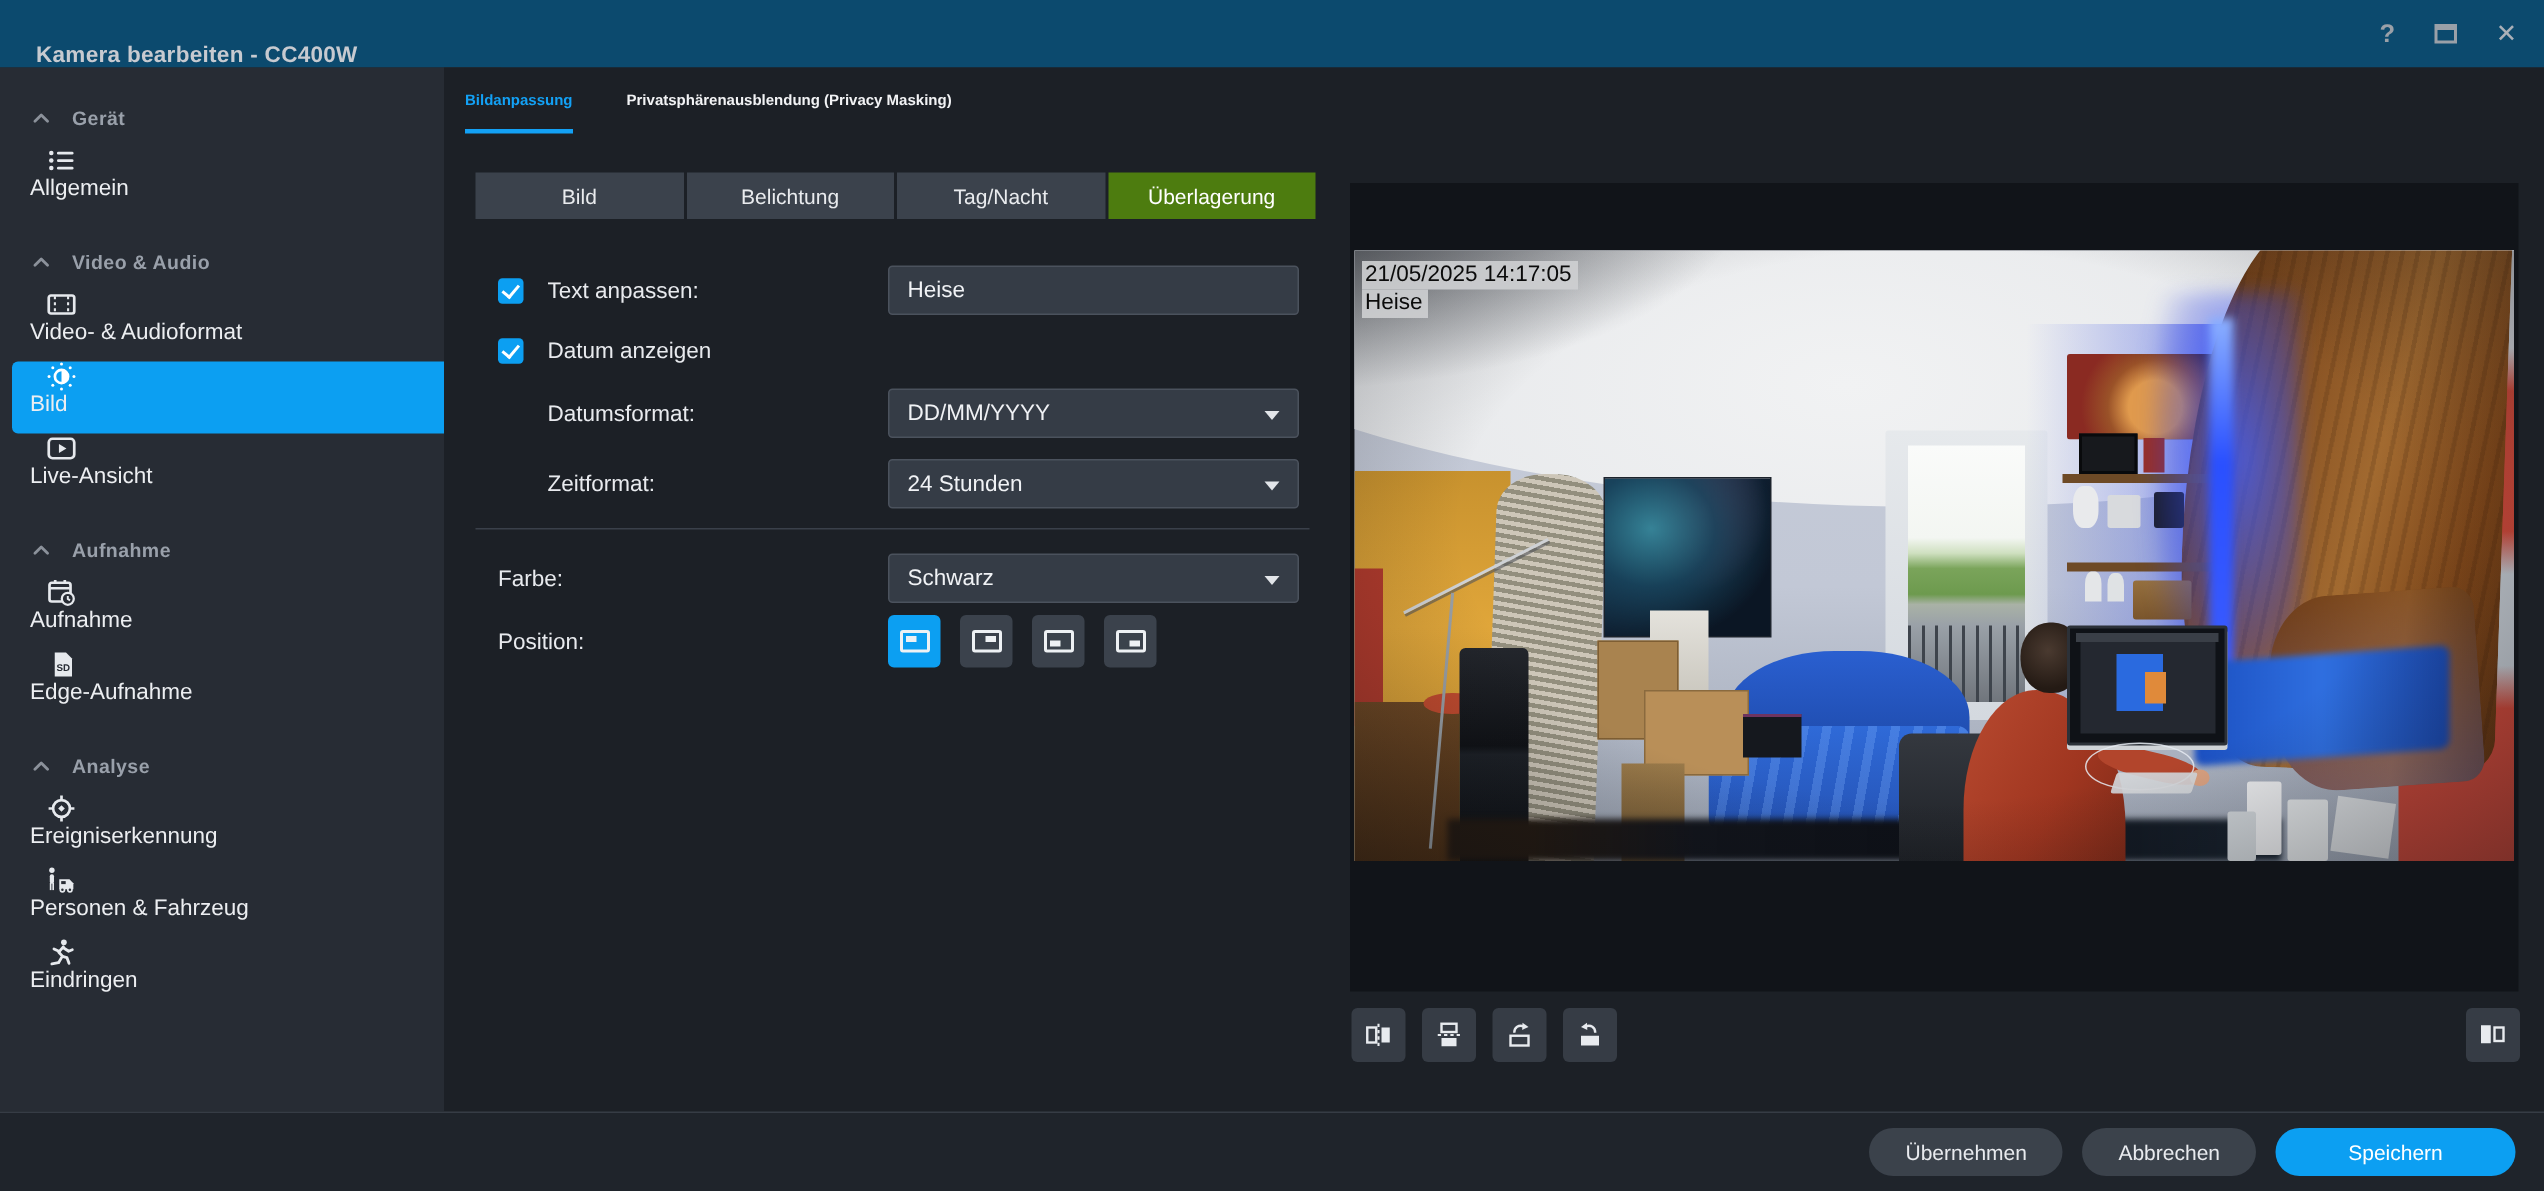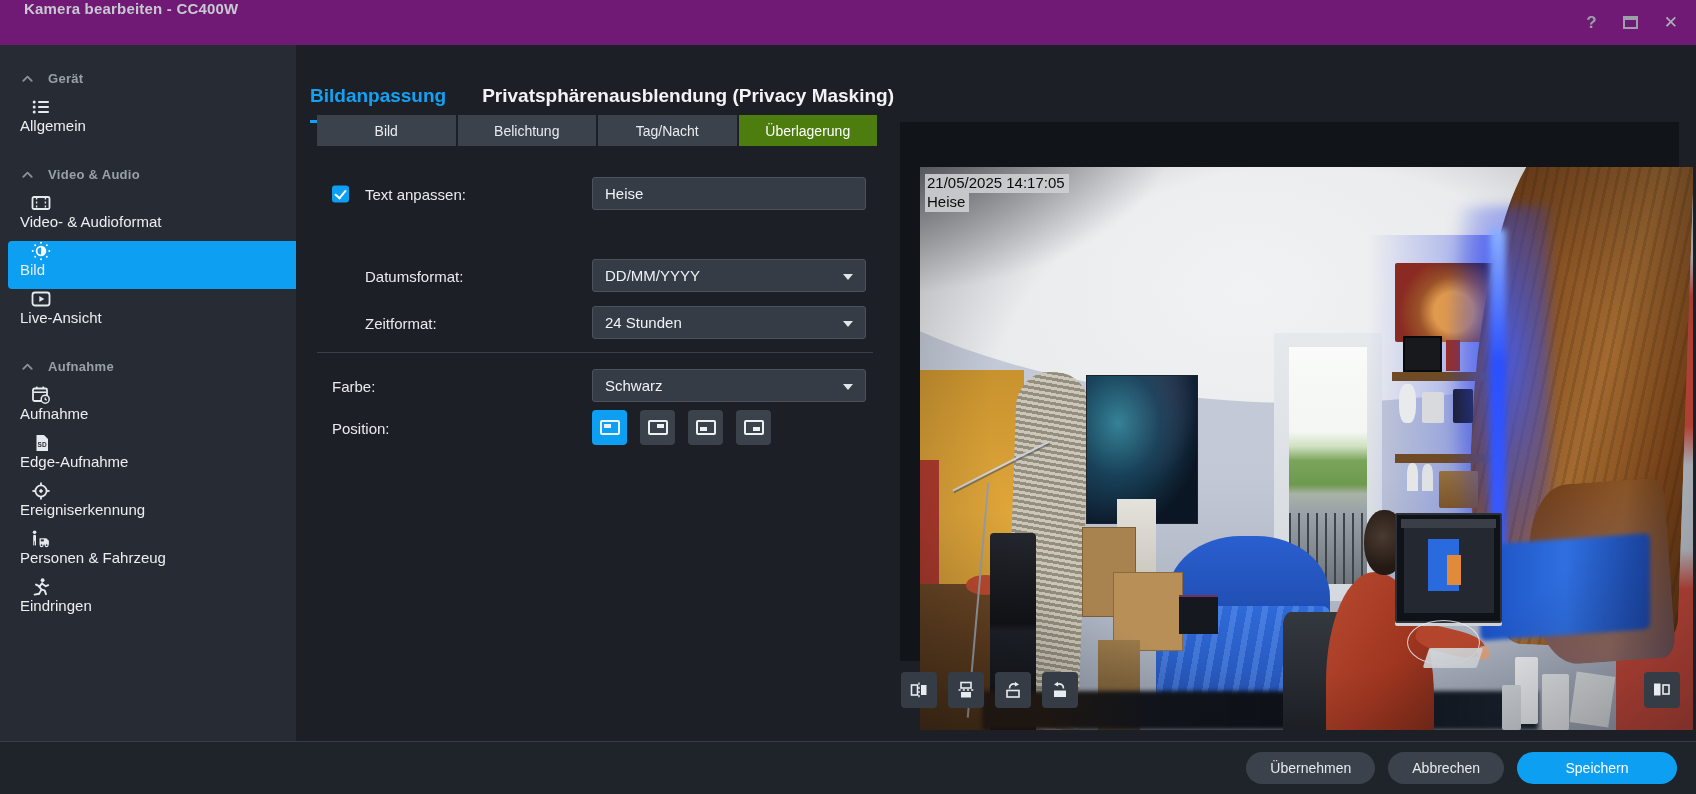--- a/index.html
+++ b/index.html
@@ -1,20 +1,20 @@
 <!DOCTYPE html>
 <html><head>
 <meta charset="utf-8">
 <style>
   html,body{margin:0;padding:0;background:#0e1013;}
   *{box-sizing:border-box;font-family:"Liberation Sans","DejaVu Sans",sans-serif;}
   .app{position:relative;width:1696px;height:794px;background:#1c2026;overflow:hidden;}
 
   
-  .titlebar{position:absolute;left:0;top:0;width:100%;height:45px;background:#701a75;display:flex;align-items:flex-start;}
+  .titlebar{position:absolute;left:0;top:0;width:100%;height:45px;background:#0c4a6e;display:flex;align-items:flex-end;}
   .titlebar .title{margin-left:24px;font-size:15px;font-weight:bold;color:#c7cad0;letter-spacing:.2px;}
   .tb-icons{position:absolute;right:18px;top:0;height:45px;display:flex;align-items:center;gap:26px;}
   .tb-help{color:#9aa0a8;font-size:17px;font-weight:bold;cursor:pointer;}
   .tb-max{width:15px;height:13px;border:2px solid #9aa0a8;border-top:4px solid #9aa0a8;cursor:pointer;}
   .tb-close{color:#aab0b8;font-size:17px;font-weight:bold;cursor:pointer;}
 
   
   .sidebar{position:absolute;left:0;top:45px;width:334px;height:696px;background:#272c34;padding-top:14px;overflow:hidden;}
   .sb-header{height:38px;display:flex;align-items:center;margin-top:10px;cursor:pointer;}
   .sb-header:first-child{margin-top:0;}
@@ -22,21 +22,21 @@
   .sb-header .sb-htxt{margin-left:13px;font-size:13px;font-weight:bold;color:#99a0aa;letter-spacing:.3px;}
   .sb-item{height:48px;margin:0 8px;display:flex;align-items:flex-start;border-radius:4px;cursor:pointer;flex-direction:column;}
   .sb-item .sb-ic{margin-left:22px;width:22px;display:flex;justify-content:center;}
   .sb-item .sb-txt{margin-left:12px;font-size:15px;color:#eceef1;}
   .sb-item.selected{background:#0c9ff2;}
   .sb-scroll{position:absolute;right:4px;top:20px;width:8px;height:500px;border-radius:4px;background:#4d535c;}
 
   
   .content{position:absolute;left:296px;top:45px;width:1400px;height:696px;background:#1c2026;}
   .tabs{position:absolute;left:14px;top:17px;display:flex;gap:36px;}
-  .tab{font-size:19px;font-weight:bold;padding-bottom:13px;border-bottom:3px solid transparent;cursor:pointer;color:#f2f3f5;margin-top:23px;}
+  .tab{font-size:10px;font-weight:bold;padding-bottom:13px;border-bottom:3px solid transparent;cursor:pointer;color:#f2f3f5;}
   .tab.active{color:#13a1f5;border-bottom-color:#13a1f5;}
 
   .subtabs{position:absolute;left:21px;top:70px;width:560px;display:flex;gap:2px;}
   .subtab{flex:1;height:31px;background:#3b424c;color:#e9ebee;font-size:14px;display:flex;align-items:center;justify-content:center;cursor:pointer;}
   .subtab.active{background:#4d7c0f;color:#fff;}
 
   .frow{position:absolute;height:35px;}
   .cb{position:absolute;left:36px;top:50%;transform:translateY(-50%);width:17px;height:17px;background:#0c9ff2;border-radius:3px;cursor:pointer;}
   .cb:after{content:"";position:absolute;left:5px;top:2px;width:5px;height:9px;border:solid #fff;border-width:0 2px 2px 0;transform:rotate(40deg);}
   .flabel{position:absolute;top:50%;transform:translateY(-50%);font-size:15px;color:#e8eaee;}
@@ -48,21 +48,21 @@
   .posbtns{position:absolute;left:296px;top:0;display:flex;gap:13px;}
   .posbtn{width:35px;height:35px;border-radius:4px;background:#3b424c;display:flex;align-items:center;justify-content:center;cursor:pointer;}
   .posbtn.selected{background:#0c9ff2;}
   .pos-outer{position:relative;width:20px;height:15px;border:2px solid #eef1f4;border-radius:2px;}
   .pos-inner{position:absolute;width:7px;height:4px;background:#eef1f4;}
   .pos-tl .pos-inner{left:2px;top:2px;} .pos-tr .pos-inner{right:2px;top:2px;}
   .pos-bl .pos-inner{left:2px;bottom:2px;} .pos-br .pos-inner{right:2px;bottom:2px;}
 
   
   .pane{position:absolute;left:604px;top:77px;width:779px;height:539px;background:#111419;}
-  .photo{position:absolute;left:3px;top:45px;width:773px;height:563px;overflow:hidden;background:linear-gradient(180deg,#c7ccd8 0%,#c2c8d6 55%,#9aa2b0 100%);margin-left:17px;}
+  .photo{position:absolute;left:3px;top:45px;width:773px;height:407px;overflow:hidden;background:linear-gradient(180deg,#c7ccd8 0%,#c2c8d6 55%,#9aa2b0 100%);}
   .photo div{position:absolute;}
   .ph-ceiling{left:-25%;top:-58%;width:150%;height:100%;border-radius:50%;background:radial-gradient(ellipse at 45% 80%,#f1f2f3 0%,#e3e5e8 55%,#c0c5cc 100%);}
   .ph-corner{left:-6%;top:-9%;width:40%;height:32%;background:radial-gradient(ellipse at 0% 0%,rgba(55,59,66,.95),rgba(55,59,66,0) 70%);}
   .ph-yellow{left:0;top:36%;width:13.5%;height:64%;background:linear-gradient(180deg,#c8922e,#e0a63a 40%,#d09931);}
   .ph-redl{left:0;top:52%;width:2.5%;height:26%;background:#b03a2c;}
   .ph-cab{left:0;top:74%;width:9%;height:26%;background:linear-gradient(180deg,#6e4824,#4e3015);}
   .ph-disc{left:6%;top:72.5%;width:5%;height:3.5%;background:#c24b2f;border-radius:50%;}
   .ph-matt{left:11.8%;top:36.5%;width:9.4%;height:63.5%;border-radius:45% 45% 0 0/10% 10% 0 0;background:repeating-linear-gradient(8deg,#cdc6b8 0 3px,#938f7e 3px 6px);transform:rotate(2deg);}
   .ph-lampa{left:3.5%;top:53%;width:14%;height:2px;background:#ced1d5;transform:rotate(-27deg);box-shadow:0 2px 0 rgba(80,84,90,.6);}
   .ph-lampp{left:7.4%;top:56%;width:2px;height:42%;background:#9aa0a6;transform:rotate(5deg);}
@@ -238,20 +238,28 @@
     <div class="sb-item">
       <span class="sb-ic">
         <svg width="20" height="20" viewBox="0 0 20 20">
             <path d="M5.5 2 h7.5 l4 4 v12 h-11.5 z" fill="#e6e9ed"></path>
             <text x="6.6" y="14" font-size="6.5" font-weight="bold" fill="#272c34" font-family="Liberation Sans, sans-serif">SD</text>
           </svg>
       </span>
       <span class="sb-txt">Edge-Aufnahme</span>
     </div>
 
+    <div class="sb-header">
+      <span class="chev">
+        <svg width="15" height="15" viewBox="0 0 16 16">
+            <polyline points="3.5,10.5 8,6 12.5,10.5" fill="none" stroke="#8b919a" stroke-width="2" stroke-linecap="round" stroke-linejoin="round"></polyline>
+          </svg>
+      </span>
+      <span class="sb-htxt">Analyse</span>
+    </div>
     <div class="sb-item">
       <span class="sb-ic">
         <svg width="20" height="20" viewBox="0 0 20 20">
             <circle cx="10" cy="10" r="5.6" fill="none" stroke="#e6e9ed" stroke-width="1.8"></circle>
             <g stroke="#e6e9ed" stroke-width="1.8">
               <line x1="10" y1="1.4" x2="10" y2="4.4"></line>
               <line x1="10" y1="15.6" x2="10" y2="18.6"></line>
               <line x1="1.4" y1="10" x2="4.4" y2="10"></line>
               <line x1="15.6" y1="10" x2="18.6" y2="10"></line>
             </g>
@@ -309,20 +317,24 @@
       <div class="subtab">Tag/Nacht</div>
       <div class="subtab active">Überlagerung</div>
     </div>
 
     <div class="frow" style="top:131px;left:0;width:600px;">
       <span class="cb"></span>
       <span class="flabel" style="left:69px;">Text anpassen:</span>
       <input class="field" value="Heise" style="">
     </div>
 
+    <div class="frow" style="top:171px;left:0;width:600px;">
+      <span class="cb"></span>
+      <span class="flabel" style="left:69px;">Datum anzeigen</span>
+    </div>
 
     <div class="frow" style="top:213px;left:0;width:600px;">
       <span class="flabel" style="left:69px;">Datumsformat:</span>
       <div class="field">
         <span>DD/MM/YYYY</span>
         <span class="caret"></span>
       </div>
     </div>
 
     <div class="frow" style="top:260px;left:0;width:600px;">

